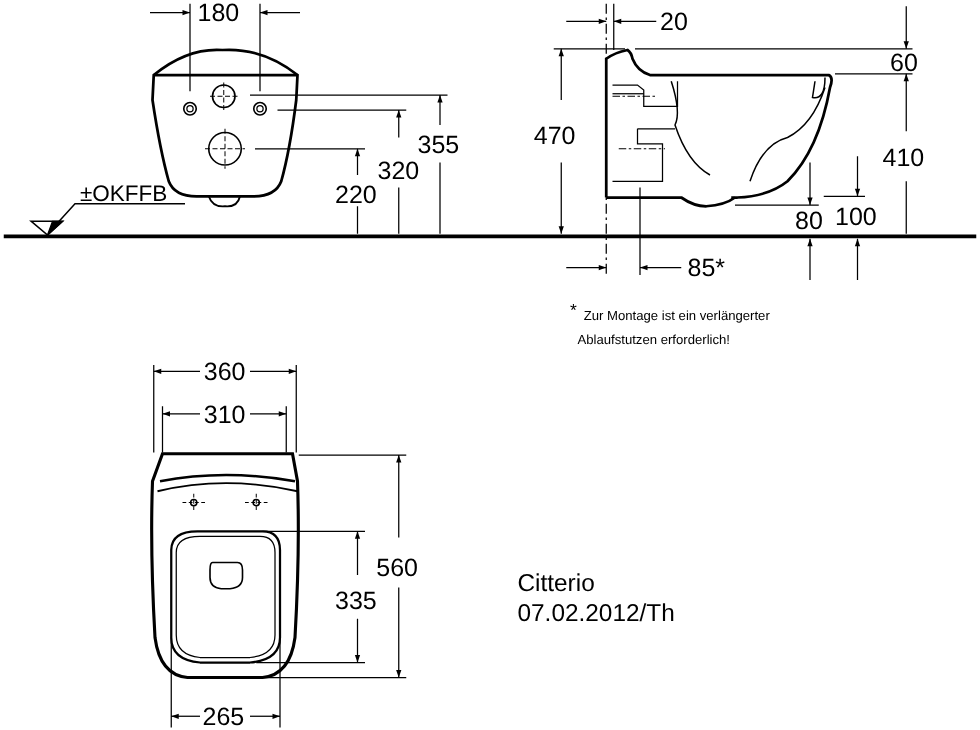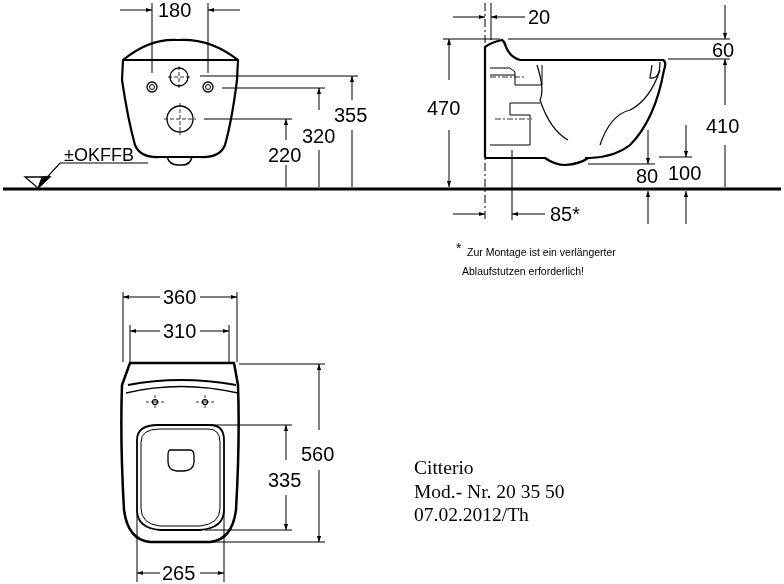--- a/index.html
+++ b/index.html
@@ -1,21 +1,21 @@
 <!DOCTYPE html>
 <html><head>
 <meta charset="utf-8">
 <style>
   html, body { margin:0; padding:0; background:#ffffff; }
   body { width:784px; height:584px; position:relative; overflow:hidden; font-family:"Liberation Sans", sans-serif; color:#000; }
   svg { position:absolute; left:0; top:0; }
   .dim { font-family:"Liberation Sans", sans-serif; font-size:20px; fill:#000; }
   .note { font-family:"Liberation Sans", sans-serif; font-size:10.5px; fill:#000; }
   .title { position:absolute; left:414px; top:456px; font-size:19.5px; line-height:23.5px; }
-  .title div { white-space:nowrap;font-family:Liberation Serif, serif; }
+  .title div { white-space:nowrap; }
 </style>
 </head>
 <body>
 
 <svg width="784" height="584" viewBox="0 0 784 584">
   <defs>
     <marker id="arr" viewBox="0 0 10 10" refX="10" refY="5" markerWidth="9" markerHeight="6" orient="auto-start-reverse">
       <path d="M0,1.5 L10,5 L0,8.5 z" fill="#000"></path>
     </marker>
   </defs>
@@ -170,15 +170,14 @@
   </g>
   <text class="dim" x="163" y="304">360</text>
   <text class="dim" x="163" y="338">310</text>
   <text class="dim" x="301" y="461">560</text>
   <text class="dim" x="268" y="487">335</text>
   <text class="dim" x="162" y="580">265</text>
 </svg>
 
 <div class="title">
   <div>Citterio</div>
-  <div>Mod.- Nr. 20 35 50</div>
   <div>07.02.2012/Th</div>
 </div>
 
 </body></html>

